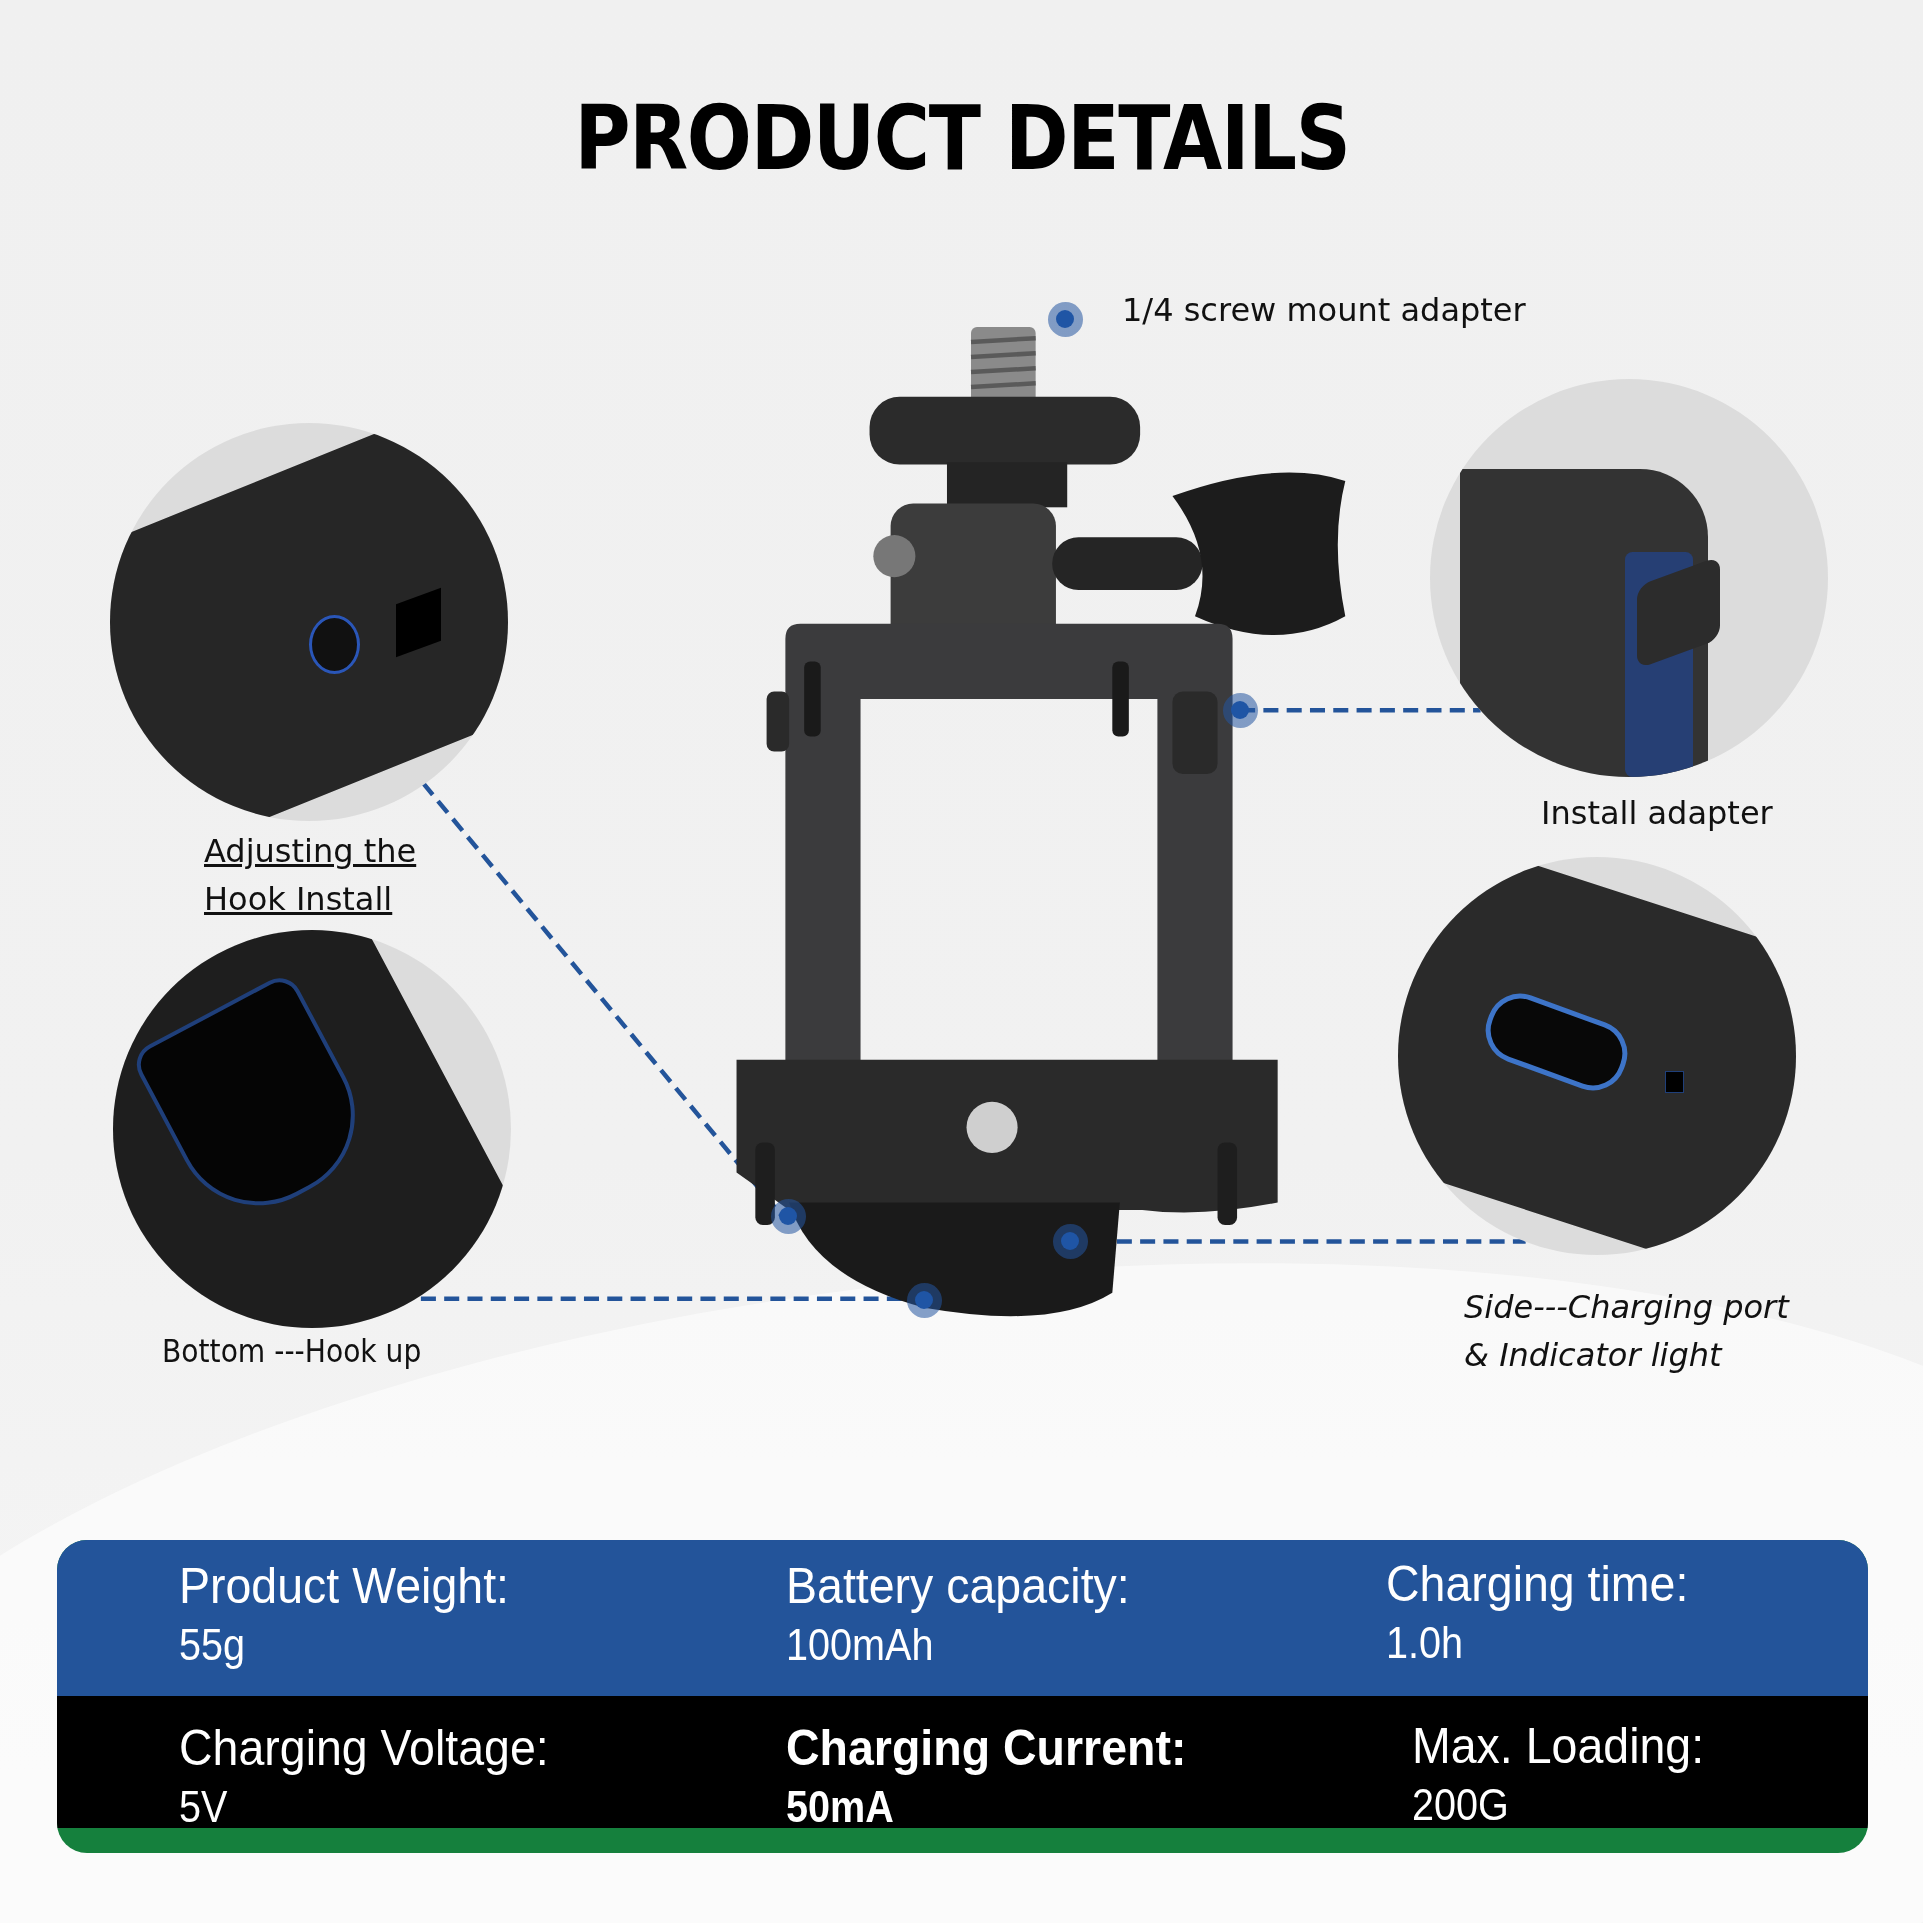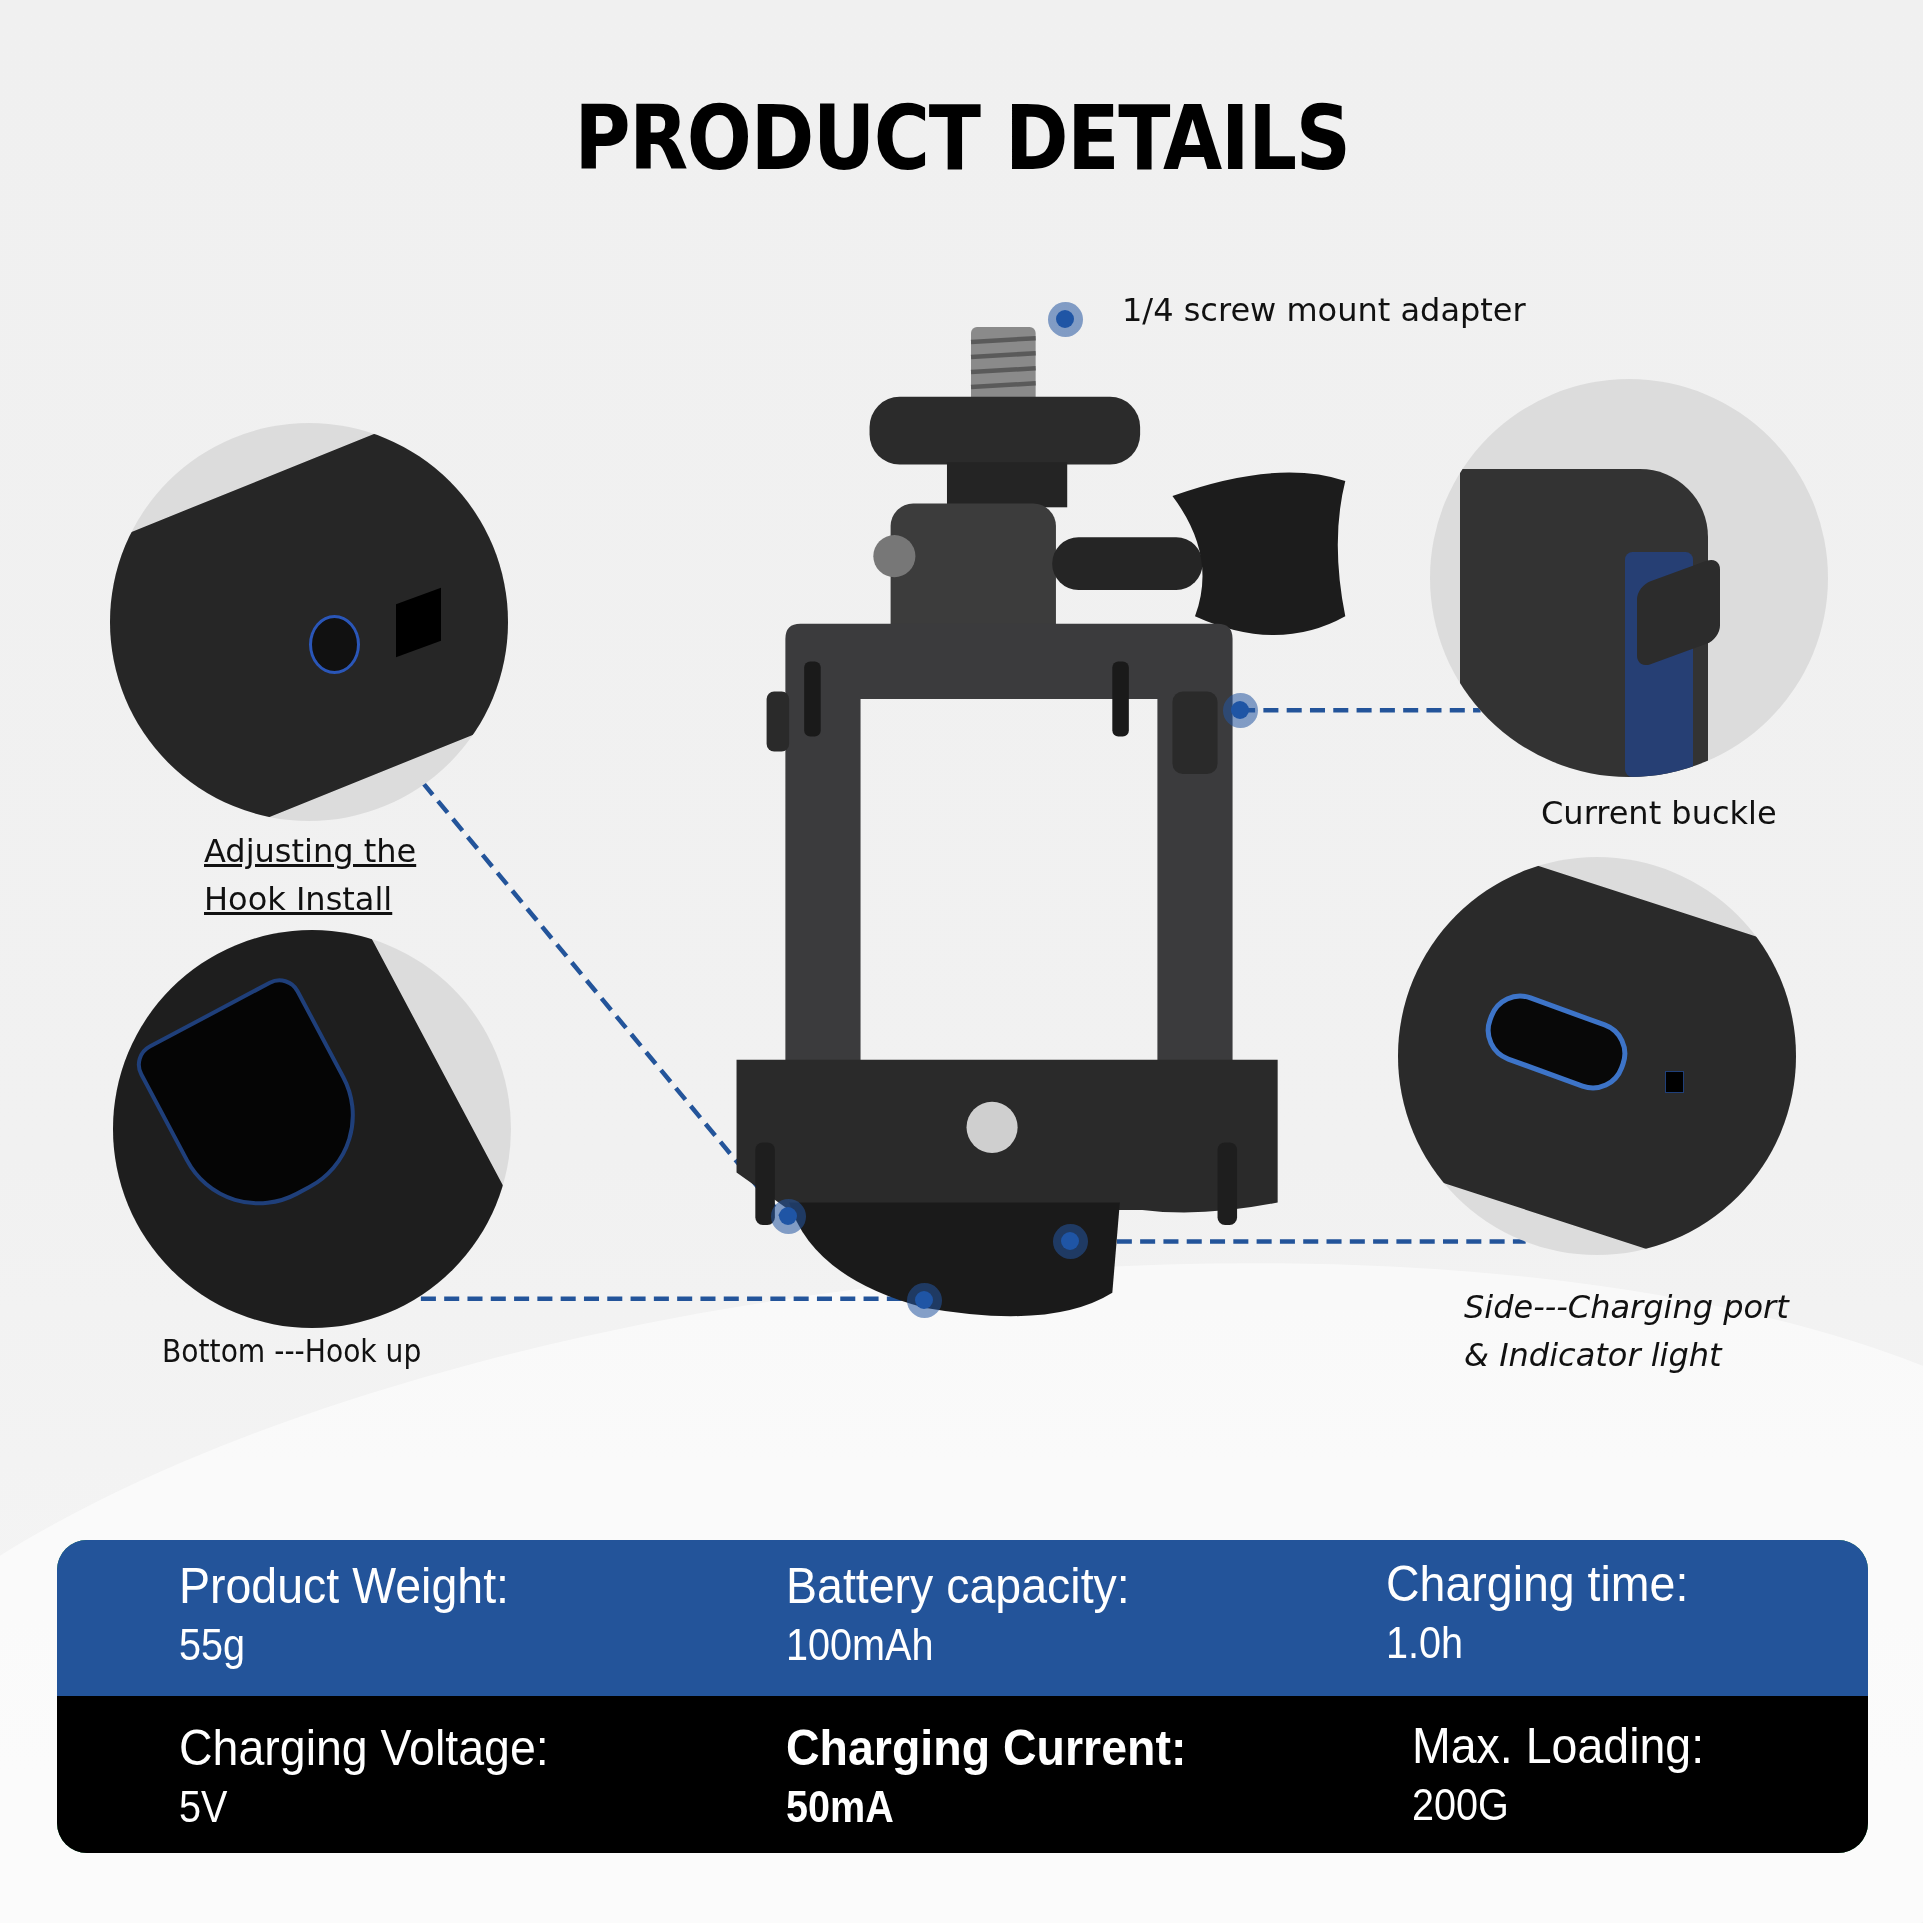--- a/index.html
+++ b/index.html
@@ -40,21 +40,21 @@
 
   
   .product { position: absolute; left: 0; top: 0; width: 1924px; height: 1924px; pointer-events: none; }
 
   .spec-panel {
     position: absolute; left: 57px; top: 1540px; width: 1811px; height: 313px;
     border-radius: 30px; overflow: hidden; background: #15803d;
   }
   .spec-row { position: absolute; left: 0; width: 100%; }
   .spec-row.blue { top: 0; height: 156px; background: #23549a; }
-  .spec-row.black { top: 156px; height: 157px; background: #000; }
+  .spec-row.black { top: 156px; height: 132px; background: #000; }
   .spec-cell { position: absolute; color: #fff; }
   .spec-key { font-size: 50px; line-height: 59px; white-space: nowrap; transform: scaleX(0.93); transform-origin: left; }
   .spec-val { font-size: 45px; line-height: 57px; white-space: nowrap; transform: scaleX(0.88); transform-origin: left; }
 </style>
 </head>
 <body>
 
 <div class="bg-swoosh"></div>
 
 <div class="title">PRODUCT DETAILS</div>
@@ -132,21 +132,21 @@
   <span>1/4 screw mount adapter</span>
 </div>
 <div class="label" style="left:204px; top:827px;text-decoration:underline;">
   <div>Adjusting the</div>
   <div>Hook Install</div>
 </div>
 <div class="label condensed" style="left:162px; top:1327px;">
   <span>Bottom ---Hook up</span>
 </div>
 <div class="label" style="left:1541px; top:789px;">
-  <span>Current buckle</span>
+  <span>Install adapter</span>
 </div>
 <div class="label" style="left:1464px; top:1283px;font-style:italic;">
   <div>Side---Charging port</div>
   <div>&amp; Indicator light</div>
 </div>
 
 <div class="spec-panel">
   <div class="spec-row blue">
     <div class="spec-cell" style="left:122px; top:16.5px;">
       <div class="spec-key">Product Weight:</div>

